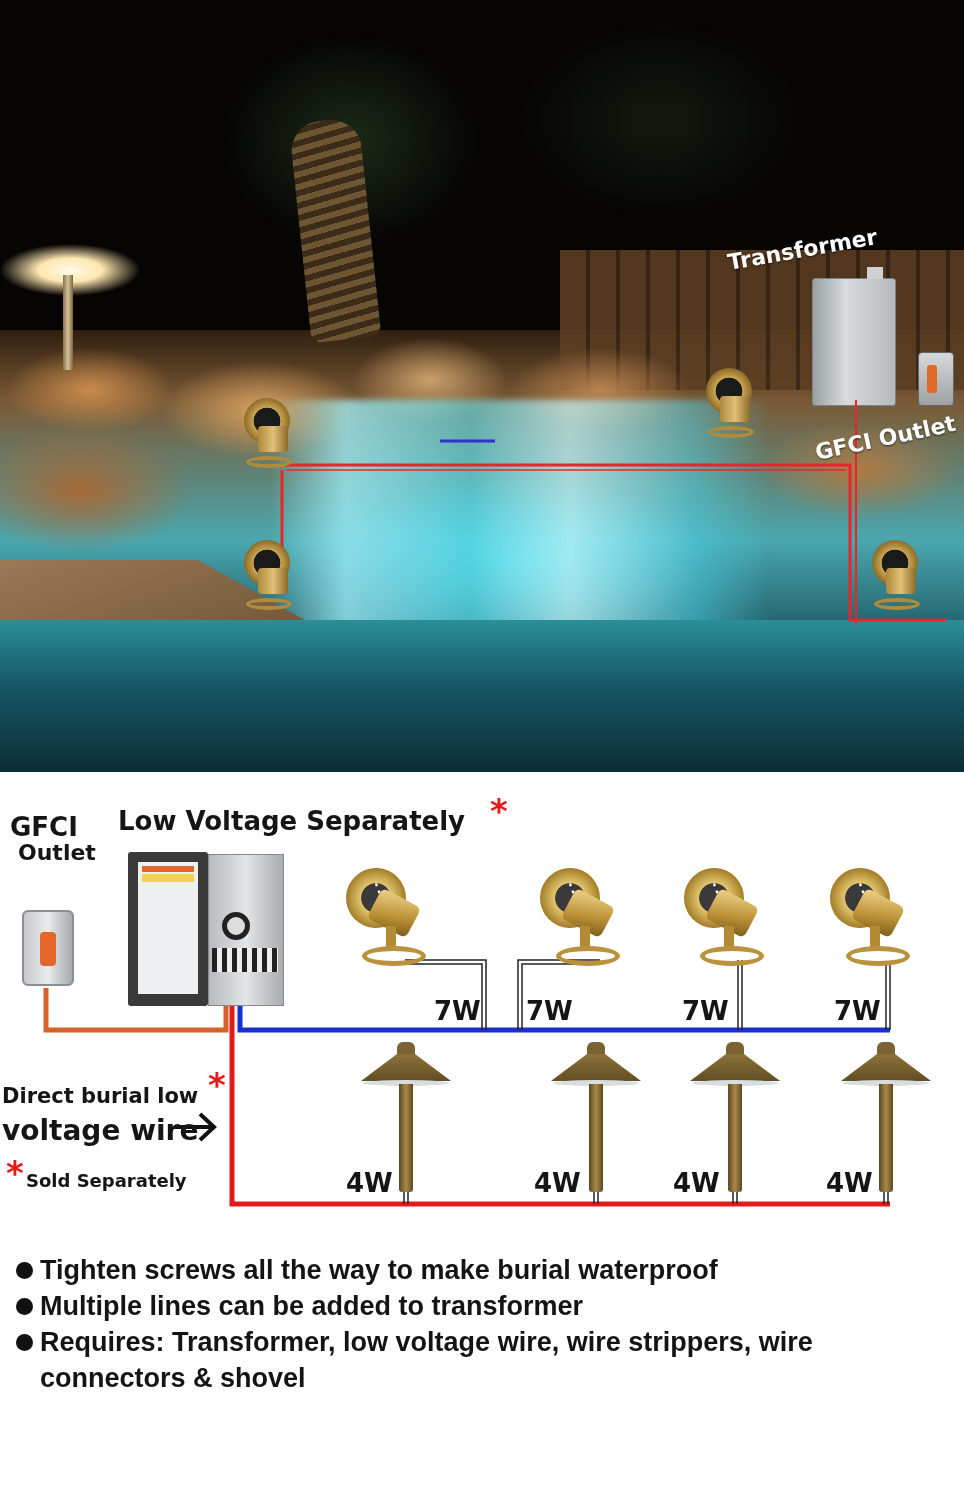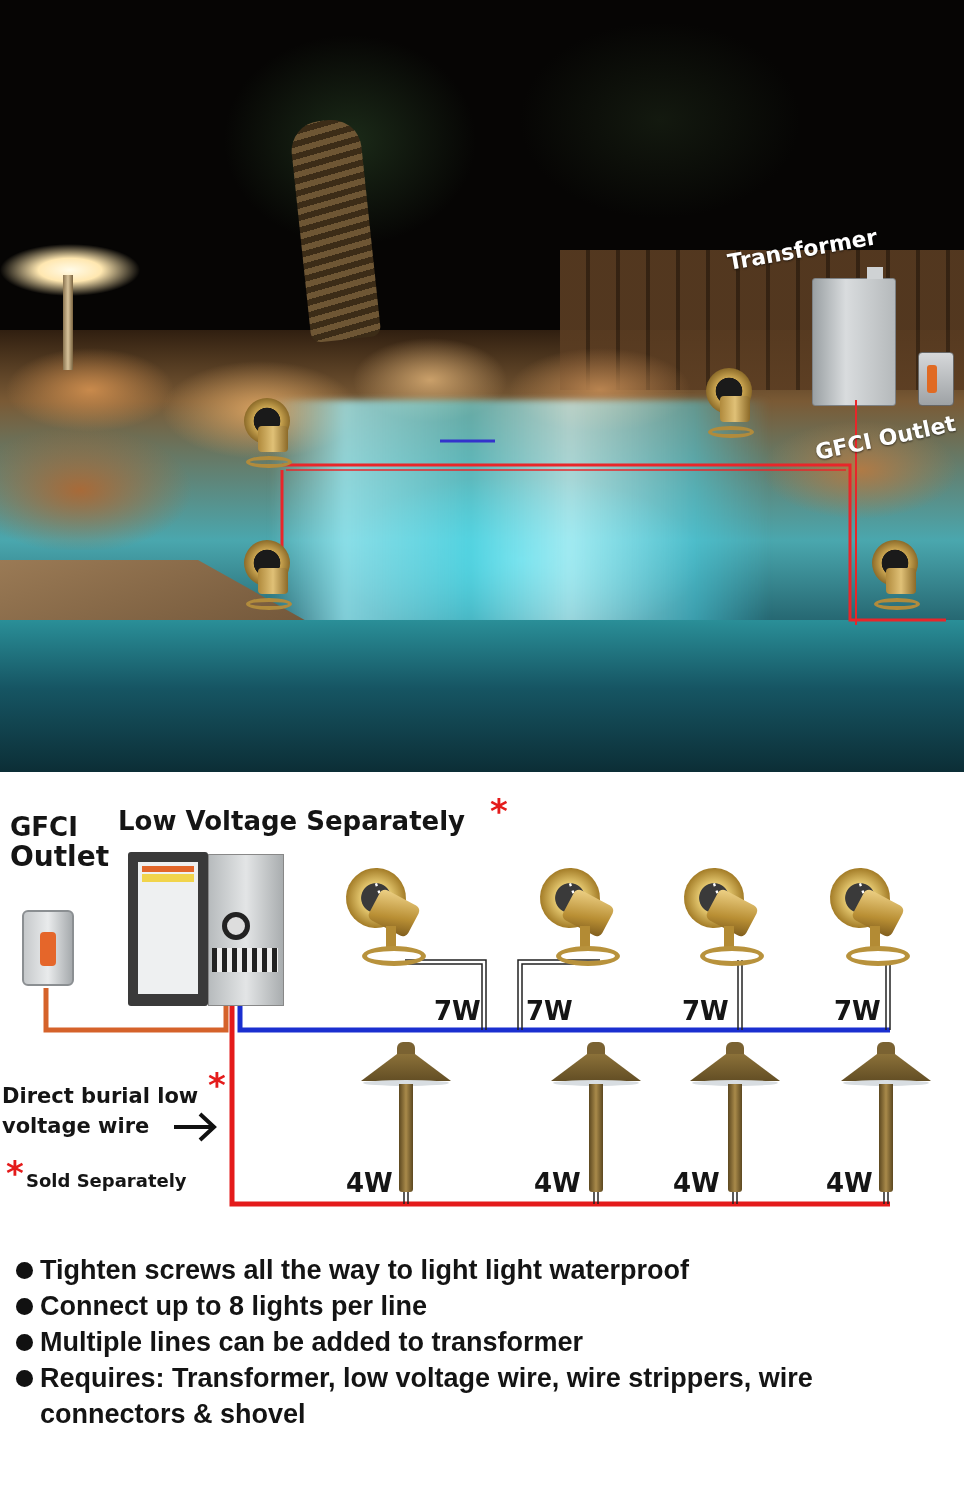--- a/index.html
+++ b/index.html
@@ -178,21 +178,21 @@
         <polyline points="888,400 888,432"></polyline>
     </g>
 
     <g stroke="#111" stroke-width="4" fill="none">
       <line x1="174" y1="355" x2="214" y2="355"></line>
       <polyline points="200,342 214,355 200,368"></polyline>
     </g>
   </svg>
 
   <div class="diag-text" style="left:10px; top:40px; font-size:26px;">GFCI</div>
-  <div class="diag-text" style="left:10px; top:68px; font-size:28px;">Outlet</div>
+  <div class="diag-text" style="left:18px; top:68px; font-size:22px;">Outlet</div>
   <div class="diag-text" style="left:118px; top:34px; font-size:26px;">Low Voltage Separately</div>
   <div class="asterisk" style="left:490px; top:22px;">*</div>
 
   <div class="gfci">
       <div class="plug"></div>
     </div>
 
   <div class="transformer">
     <div class="door">
         <div class="sheet"></div>
@@ -256,25 +256,24 @@
       <div class="lens"></div>
       <div class="post"></div>
     </div>
 
   <div class="watt" style="left:346px; top:398px;">4W</div>
   <div class="watt" style="left:534px; top:398px;">4W</div>
   <div class="watt" style="left:673px; top:398px;">4W</div>
   <div class="watt" style="left:826px; top:398px;">4W</div>
 
   <div class="diag-text" style="left:2px; top:312px; font-size:21px;">Direct burial low</div>
-  <div class="diag-text" style="left:2px; top:342px; font-size:21px;">voltage wire</div>
+  <div class="diag-text" style="left:2px; top:342px; font-size:28px;">voltage wire</div>
   <div class="asterisk" style="left:208px; top:296px;">*</div>
 
   <div class="asterisk" style="left:6px; top:384px;">*</div>
   <div class="diag-text" style="left:26px; top:398px; font-size:18px;">Sold Separately</div>
 </div>
 
 <div class="notes">
-  <div class="note"><span class="dot"></span><span>Tighten screws all the way to light light waterproof</span></div>
-  <div class="note"><span class="dot"></span><span>Connect up to 8 lights per line</span></div>
+  <div class="note"><span class="dot"></span><span>Tighten screws all the way to make burial waterproof</span></div>
   <div class="note"><span class="dot"></span><span>Multiple lines can be added to transformer</span></div>
   <div class="note"><span class="dot"></span><span>Requires: Transformer, low voltage wire, wire strippers, wire connectors &amp; shovel</span></div>
 </div>
 
 </body></html>

